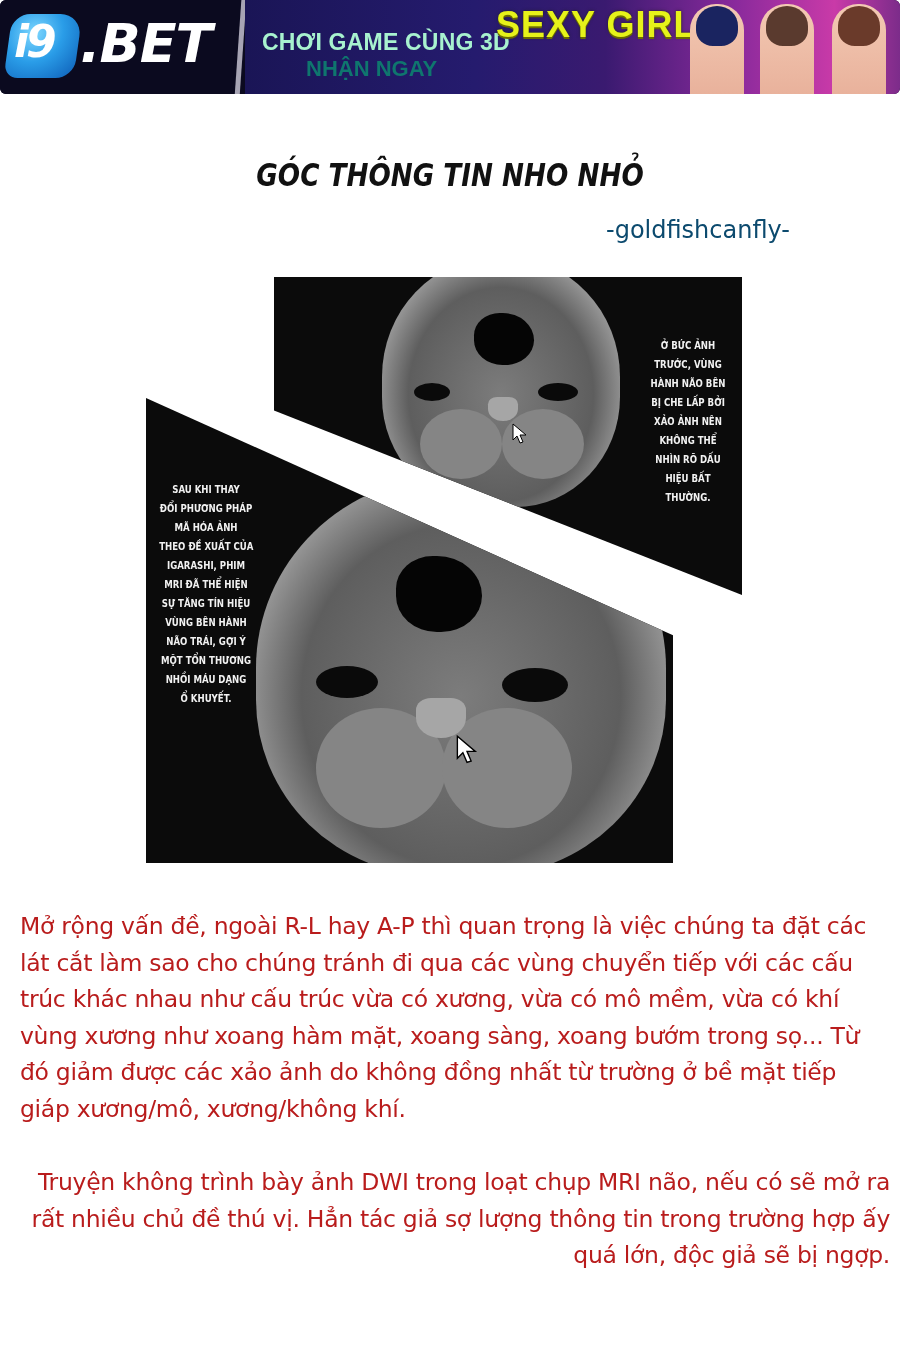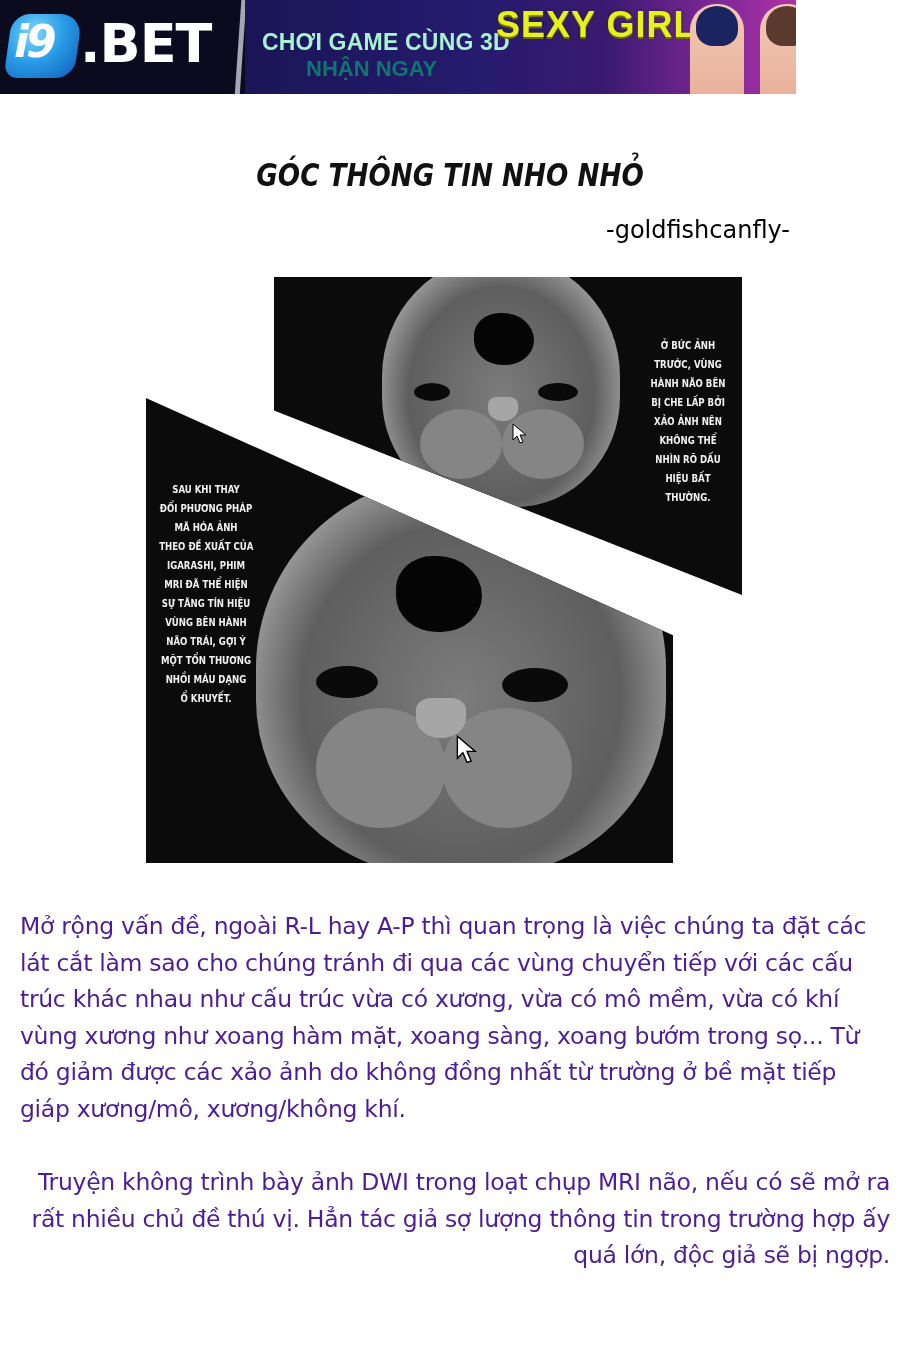--- a/index.html
+++ b/index.html
@@ -1,64 +1,64 @@
 <!DOCTYPE html>
 <html><head>
 <meta charset="utf-8">
 <style>
   html, body { margin:0; padding:0; }
   body { width:900px; height:1365px; background:#ffffff; position:relative; overflow:hidden; font-family:"DejaVu Sans", sans-serif; }
 
   
-  .banner { position:absolute; left:0; top:0; width:796px; height:94px; background:#0d0a24; overflow:hidden; }
+  .banner { position:absolute; left:0; top:0; width:900px; height:94px; background:#0d0a24; overflow:hidden;border-radius:6px; }
   .banner .logo-area { position:absolute; left:0; top:0; width:245px; height:94px; background:#0b0a1f; }
   .banner .logo-badge { position:absolute; left:8px; top:14px; width:70px; height:64px; border-radius:18px 22px 18px 14px;
       background:radial-gradient(circle at 35% 30%, #7fd8ff 0%, #2a9de8 45%, #0e5fb8 100%); transform:skewX(-8deg); }
   .banner .logo-i9 { position:absolute; left:14px; top:16px; font-family:"DejaVu Sans", sans-serif; font-weight:bold; font-style:italic;
       font-size:44px; color:#ffffff; letter-spacing:-3px; }
-  .banner .logo-bet { position:absolute; left:80px; top:12px; font-family:"DejaVu Sans", sans-serif; font-weight:bold; 
+  .banner .logo-bet { position:absolute; left:80px; top:12px; font-family:"DejaVu Sans", sans-serif; font-weight:bold; font-style:italic;
       font-size:54px; color:#ffffff; letter-spacing:-1px; }
   .banner .divider { position:absolute; left:238px; top:-4px; width:5px; height:104px; background:#a7a4b4; transform:skewX(-4deg); }
   .banner .promo-bg { position:absolute; left:245px; top:0; width:655px; height:94px;
       background:linear-gradient(90deg, #1a1556 0%, #251b6e 35%, #3a1a70 55%, #8a2a9c 75%, #c93aa8 90%, #7c2c8a 100%); }
   .banner .promo-line1 { position:absolute; left:262px; top:29px; font-family:"Liberation Sans", sans-serif; font-weight:bold; font-size:23px; color:#a8f2cf; letter-spacing:0.2px; }
   .banner .promo-line2 { position:absolute; left:306px; top:56px; font-family:"Liberation Sans", sans-serif; font-weight:bold; font-size:22px; color:#0f766e; }
   .banner .promo-hl1 { position:absolute; left:496px; top:3px; font-family:"Liberation Sans", sans-serif; font-weight:bold; font-size:36px; color:#e6f21a;
       text-shadow:0 2px 0 #6a6a00, 0 0 3px #222; letter-spacing:1px; transform:scaleY(1.05); }
   .banner .promo-hl2 { position:absolute; left:470px; top:50px; font-family:"Liberation Sans", sans-serif; font-weight:bold; font-size:32px; color:#e6f21a;
       text-shadow:0 2px 0 #6a6a00, 0 0 3px #222; }
   .banner .figures { position:absolute; left:676px; top:0; width:224px; height:94px; }
   .banner .fig { position:absolute; bottom:-6px; width:54px; height:96px; border-radius:26px 26px 6px 6px; background:linear-gradient(180deg,#f3c9b3,#e8b09a); }
   .banner .fig .hair { position:absolute; left:6px; top:2px; width:42px; height:40px; border-radius:50% 50% 40% 40%; }
 
   
   .title { position:absolute; left:0; width:900px; top:156px; text-align:center; font-family:"DejaVu Sans", sans-serif; font-weight:bold; font-style:italic;
       font-size:32px; color:#111; letter-spacing:0px; transform:scaleX(0.82); }
-  .author { position:absolute; left:606px; top:216px; font-family:"DejaVu Sans", sans-serif; font-size:24px; color:#000000; }
+  .author { position:absolute; left:606px; top:216px; font-family:"DejaVu Sans", sans-serif; font-size:24px; color:#0c4a6e; }
 
   
   .panel-top { position:absolute; left:274px; top:277px; width:468px; height:318px; background:#0b0b0b; overflow:hidden;
       clip-path:polygon(0 0, 100% 0, 100% 100%, 0 42%); }
   .panel-bottom { position:absolute; left:146px; top:398px; width:527px; height:465px; background:#0b0b0b; overflow:hidden;
       clip-path:polygon(0 0, 100% 51%, 100% 100%, 0 100%); }
 
   .head { position:absolute; border-radius:48% 48% 44% 44%; background:radial-gradient(ellipse at 50% 55%, #7c7c7c 0%, #5e5e5e 55%, #9a9a9a 75%, #2a2a2a 80%, #cfcfcf 84%, #161616 88%); }
   .sinus { position:absolute; background:#050505; border-radius:45% 55% 50% 50%; }
   .ear { position:absolute; background:#0a0a0a; border-radius:50%; }
   .lobe { position:absolute; background:#858585; border-radius:50%; }
   .stem { position:absolute; background:#a6a6a6; border-radius:30% 30% 50% 50%; }
   .cursor { position:absolute; width:0; height:0; }
 
   .caption { position:absolute; color:#f2f2f2; font-family:"DejaVu Sans", sans-serif; font-weight:bold; text-align:center;
       font-size:11px; line-height:19px; transform:scaleX(0.78); transform-origin:center top; white-space:nowrap; }
   .caption-top { left:628px; top:336px; width:120px; }
   .caption-bottom { left:146px; top:480px; width:120px; }
 
   
-  .para { position:absolute; left:20px; width:870px; font-family:"DejaVu Sans", sans-serif; font-size:23.5px; line-height:36.6px; color:#4c1d95; letter-spacing:-0.3px; }
+  .para { position:absolute; left:20px; width:870px; font-family:"DejaVu Sans", sans-serif; font-size:23.5px; line-height:36.6px; color:#b91c1c; letter-spacing:-0.3px; }
   .para1 { top:908px; }
   .para2 { top:1164px; }
 </style>
 </head>
 <body>
 
 <div class="banner">
   <div class="logo-area">
     <div class="logo-badge"></div>
     <span class="logo-i9">i9</span>

